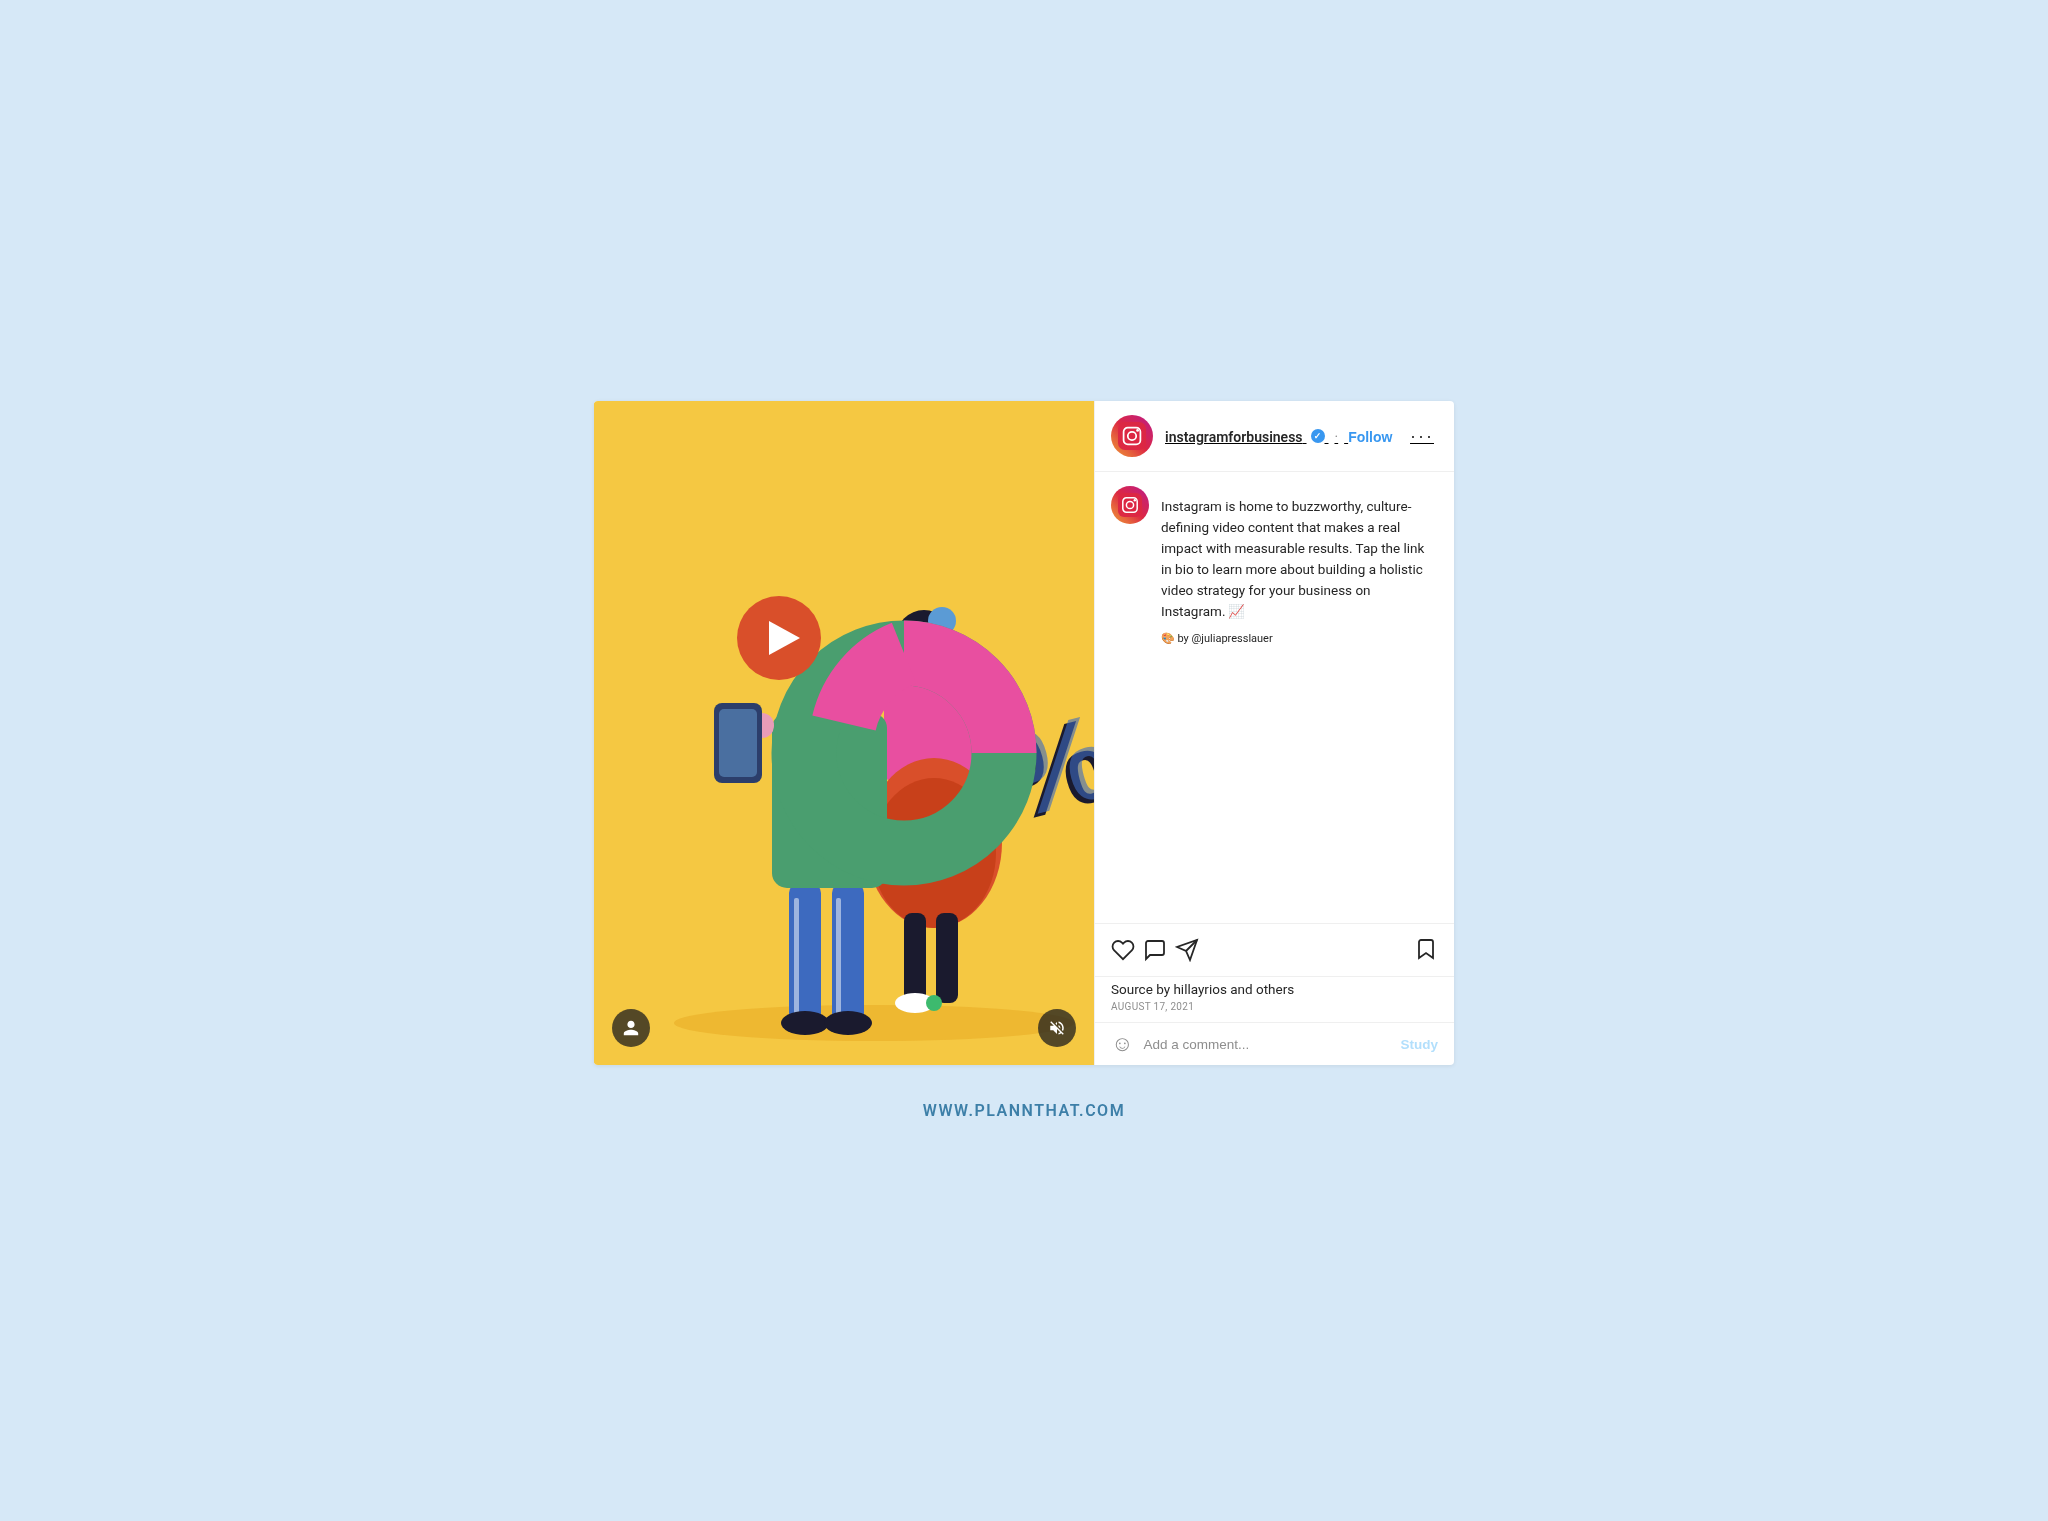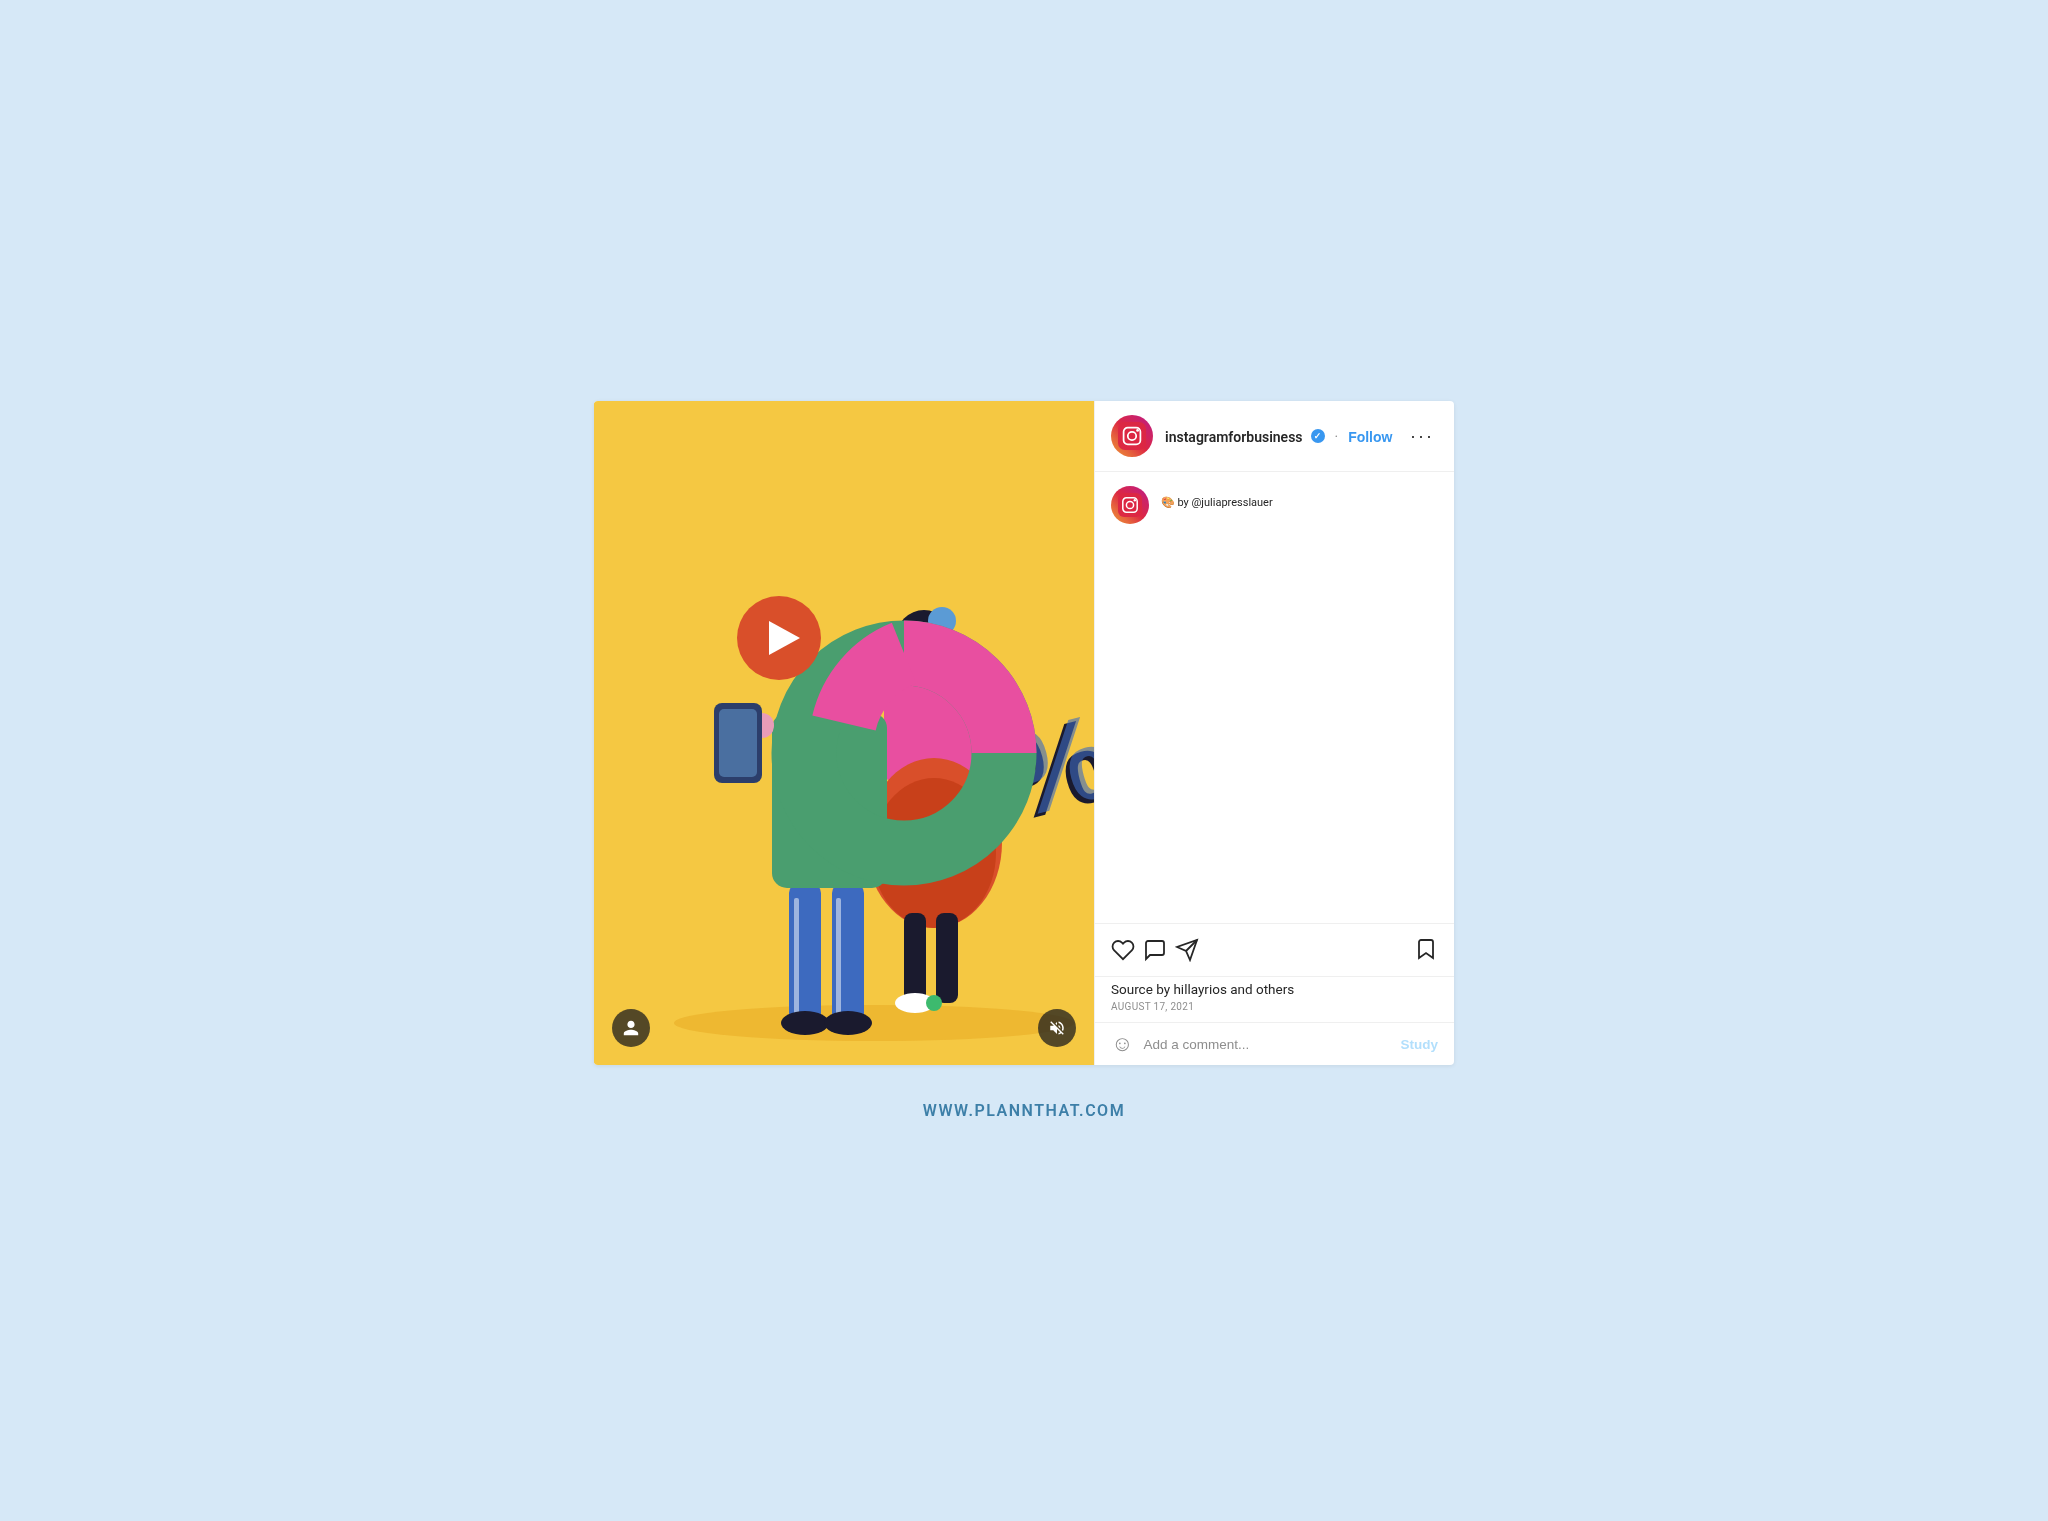--- a/index.html
+++ b/index.html
@@ -59,20 +59,21 @@
       flex-direction: column;
       border-left: 1px solid #efefef;
     }
 
     
     .card-header {
       display: flex;
       align-items: center;
       padding: 14px 16px;
       border-bottom: 1px solid #efefef;
+      text-decoration: underline;
     }
     .card-header .avatar {
       width: 42px;
       height: 42px;
       border-radius: 50%;
       flex-shrink: 0;
       margin-right: 12px;
       background: linear-gradient(45deg, #f09433, #e6683c, #dc2743, #cc2366, #bc1888);
       display: flex;
       align-items: center;
@@ -389,20 +390,21 @@
                 <stop offset="0%" stop-color="#f09433"></stop>
                 <stop offset="25%" stop-color="#e6683c"></stop>
                 <stop offset="50%" stop-color="#dc2743"></stop>
                 <stop offset="75%" stop-color="#cc2366"></stop>
                 <stop offset="100%" stop-color="#bc1888"></stop>
               </linearGradient>
             </defs>
           </svg>
         </div>
         <div>
+          <div class="caption-second-para">Instagram is home to buzzworthy, culture-defining video content that makes a real impact with measurable results. Tap the link in bio to learn more about building a holistic video strategy for your business on Instagram. 📈</div>
           <div class="caption-mention-line">
             🎨 by <span class="mention">@juliapresslauer</span>
           </div>
         </div>
       </div>
     </div>
 
     <div class="card-actions">
       <button class="action-btn">
         <svg viewBox="0 0 24 24" fill="none" stroke="#262626" stroke-width="1.8">

